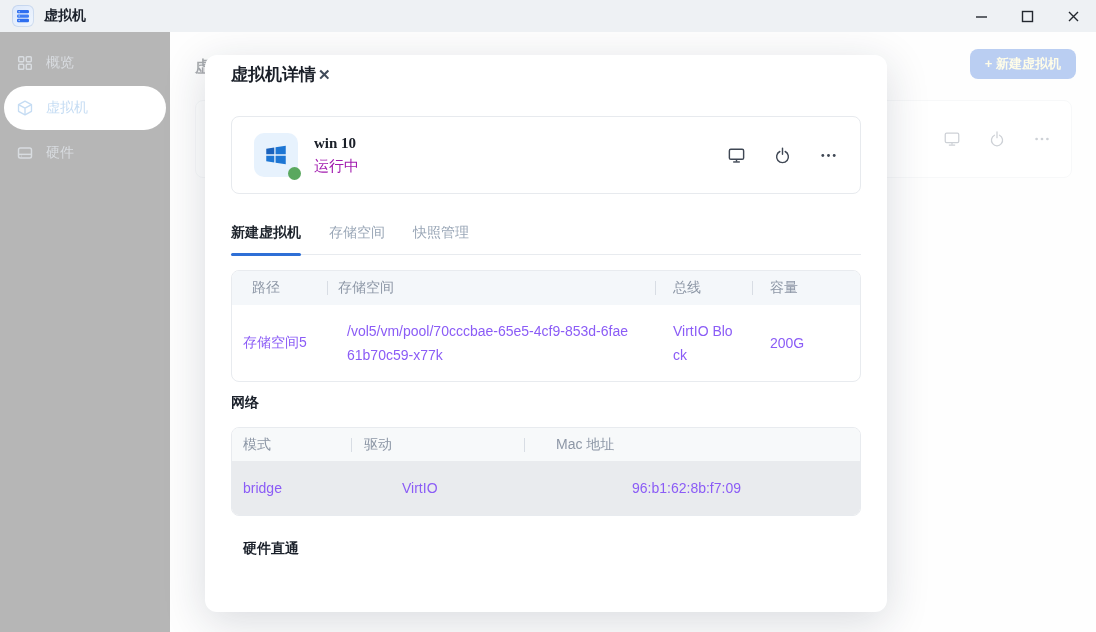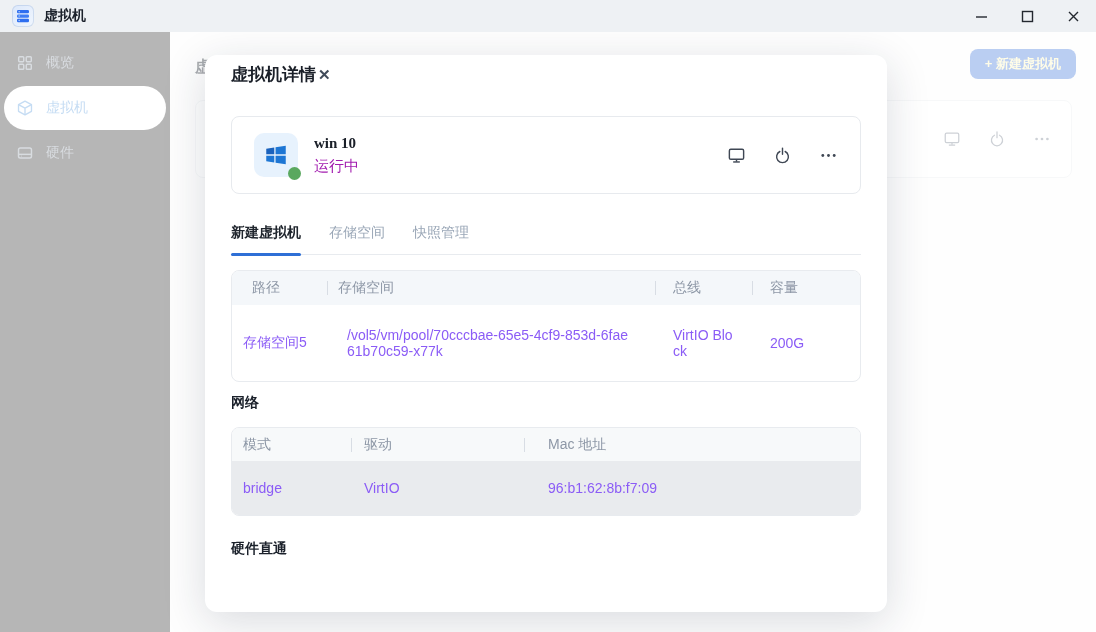--- a/index.html
+++ b/index.html
@@ -77,27 +77,27 @@
   .st .trow { grid-template-columns:95px 328px 97px 1fr; }
   .nt .trow { grid-template-columns:119px 173px 109px 1fr; }
   .thead { background:#f4f7fa; color:#8d97a6; font-size:14px; }
   .nt .thead { background:#f7f9fa; }
   .st .thead .cell { height:34px; }
   .nt .thead .cell { height:33px; }
   .cell { display:flex; align-items:center; position:relative; font-size:14px; }
   .thead .cell + .cell::before { content:""; position:absolute; left:0; top:50%; transform:translateY(-50%); width:1px; height:14px; background:#d8dde4; }
   .tbody { color:#8b5cf6; }
   .st .tbody .cell { min-height:76px; }
-  .nt .tbody { background:#e9ebee; }
+  .nt .tbody { background:#e9ebee;gap:38px; }
   .nt .tbody .cell { min-height:54px; }
   .c1 { padding-left:11px; } .st .c2 { padding:14px 24px 14px 20px; } .st .c3 { padding:14px 18px; } .st .c4 { padding-left:18px; }
-  .nt .c2 { padding-left:17px; } .nt .c3 { padding-left:13px; } .nt .c4 { padding-left:24px;text-align:right; }
-  .wrapcell { word-break:break-all; line-height:16px; align-items:center; }
+  .nt .c2 { padding-left:17px; } .nt .c3 { padding-left:13px; } .nt .c4 { padding-left:32px;text-align:right; }
+  .wrapcell { word-break:break-all; line-height:24px; align-items:center; }
   .section-heading { margin-top:12px; font-size:14px; font-weight:bold; color:#1b212b; }
-  .section-heading.last { margin-top:24px; }
+  .section-heading.last { margin-top:24px;margin-left:12px; }
   svg { display:block; }
 </style>
 </head>
 <body>
 
 <div class="titlebar">
   <span class="app-logo">
     <svg width="16" height="16" viewBox="0 0 20 20">
       <rect x="2.5" y="2.5" width="15" height="4.2" rx="1.6" fill="#2e6ef0"></rect>
       <rect x="2.5" y="8" width="15" height="4.2" rx="1.6" fill="#3e7cf4"></rect>

